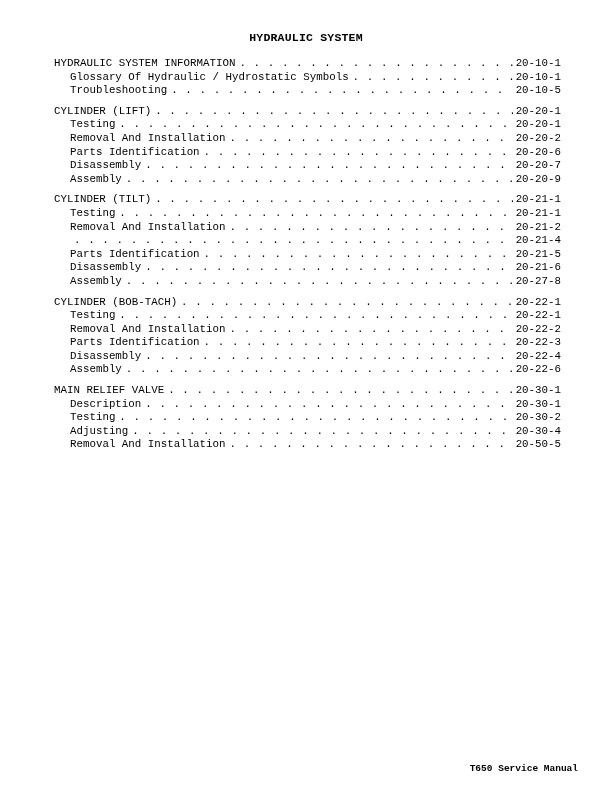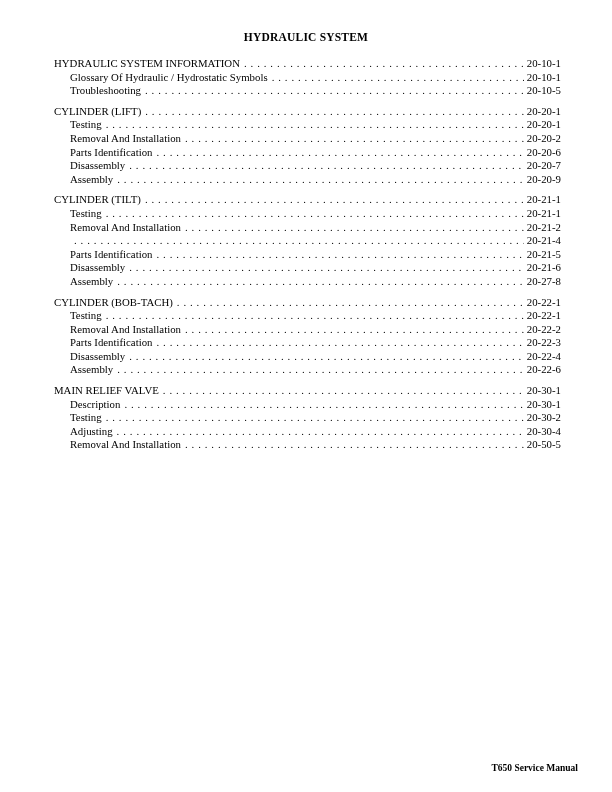--- a/index.html
+++ b/index.html
@@ -5,21 +5,21 @@
   html, body {
     margin: 0;
     padding: 0;
     background: #ffffff;
   }
   .page {
     position: relative;
     width: 612px;
     height: 792px;
     background: #ffffff;
-    font-family: Liberation Serif, serif;
+    font-family: Liberation Mono, monospace;
     color: #000000;
     overflow: hidden;
   }
   .doc-title {
     position: absolute;
     top: 31px;
     left: 0;
     width: 612px;
     text-align: center;
     font-size: 11.5px;

